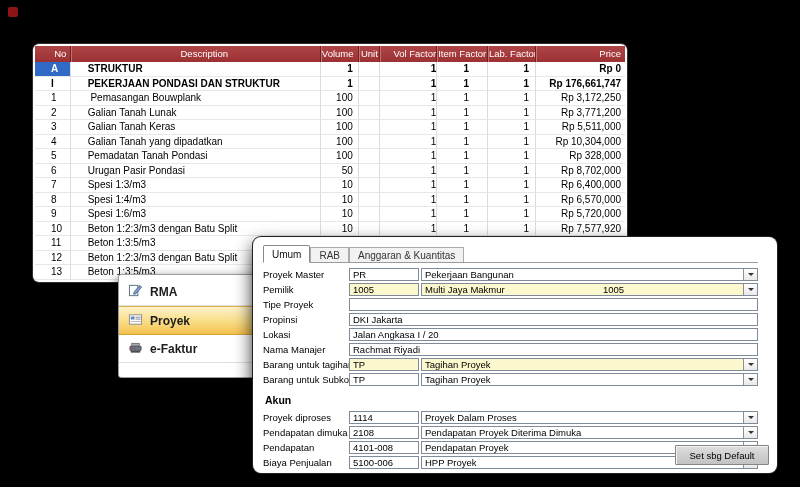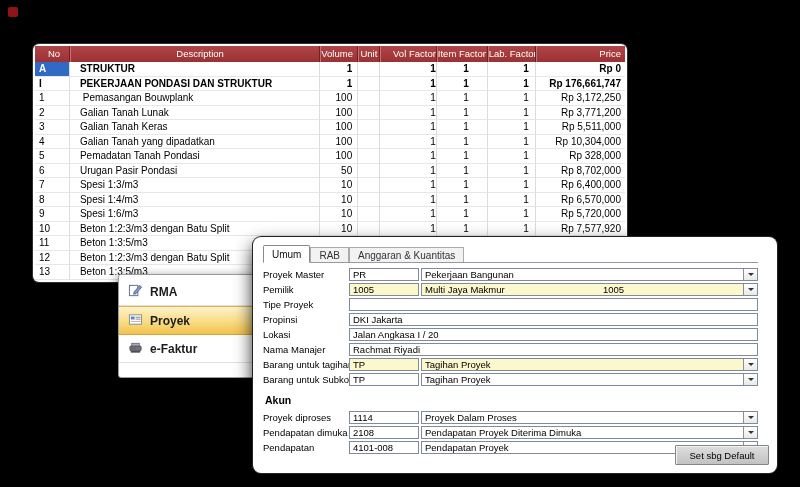--- a/index.html
+++ b/index.html
@@ -13,22 +13,22 @@
     border-radius:6px;box-shadow:0 0 0 1px #2e2e2e,0 6px 16px rgba(0,0,0,.85);padding:2px;box-sizing:border-box;}
   .grid{width:590px;}
   .grid-header{display:flex;height:16px;background:linear-gradient(#b04activity649,#9c3234);}
   .grid-header{display:flex;height:16px;background:linear-gradient(#ae4547,#9c3133);}
   .hcell{box-sizing:border-box;color:#fff;font-size:9.5px;text-align:center;line-height:16px;
     border-left:1px solid #c07476;border-right:1px solid #6f2022;overflow:hidden;white-space:nowrap;}
   .hcell:first-child{border-left:none;}
   .grow{display:flex;height:14.5px;background:#fff;}
   .bcell{box-sizing:border-box;font-size:10px;line-height:14px;color:#000;
     border-right:1px solid #dcdcdc;border-bottom:1px solid #e7e7e7;overflow:hidden;white-space:pre;}
-  .c0{width:37px;padding-left:4px;}
-  .c1{width:267px;padding-left:10px;}
+  .c0{width:37px;padding-left:16px;}
+  .c1{width:267px;padding-left:17px;}
   .c2{width:40px;text-align:right;padding-right:5px;}
   .c3{width:23px;}
   .c4{width:61px;text-align:right;}
   .c5{width:53px;text-align:right;padding-right:18px;}
   .c6{width:51px;text-align:right;padding-right:6px;}
   .c7{width:95px;text-align:right;padding-right:4px;border-right:none;}
   .grow.bold .bcell{font-weight:bold;}
   .bcell.sel{background:#316ac5;color:#fff;}
 
   
@@ -359,15 +359,23 @@
         </div>
       </div>
       <div class="frow">
         <div class="flabel">Pendapatan</div>
         <div class="finput small">4101-008</div>
         <div class="finput big">
           <span>Pendapatan Proyek</span>
           <span class="arrow"></span>
         </div>
       </div>
+      <div class="frow">
+        <div class="flabel">Biaya Penjualan</div>
+        <div class="finput small">5100-006</div>
+        <div class="finput big">
+          <span>HPP Proyek</span>
+          <span class="arrow"></span>
+        </div>
+      </div>
     </div>
   <div class="default-btn">Set sbg Default</div>
 </div>
 
 </body></html>

